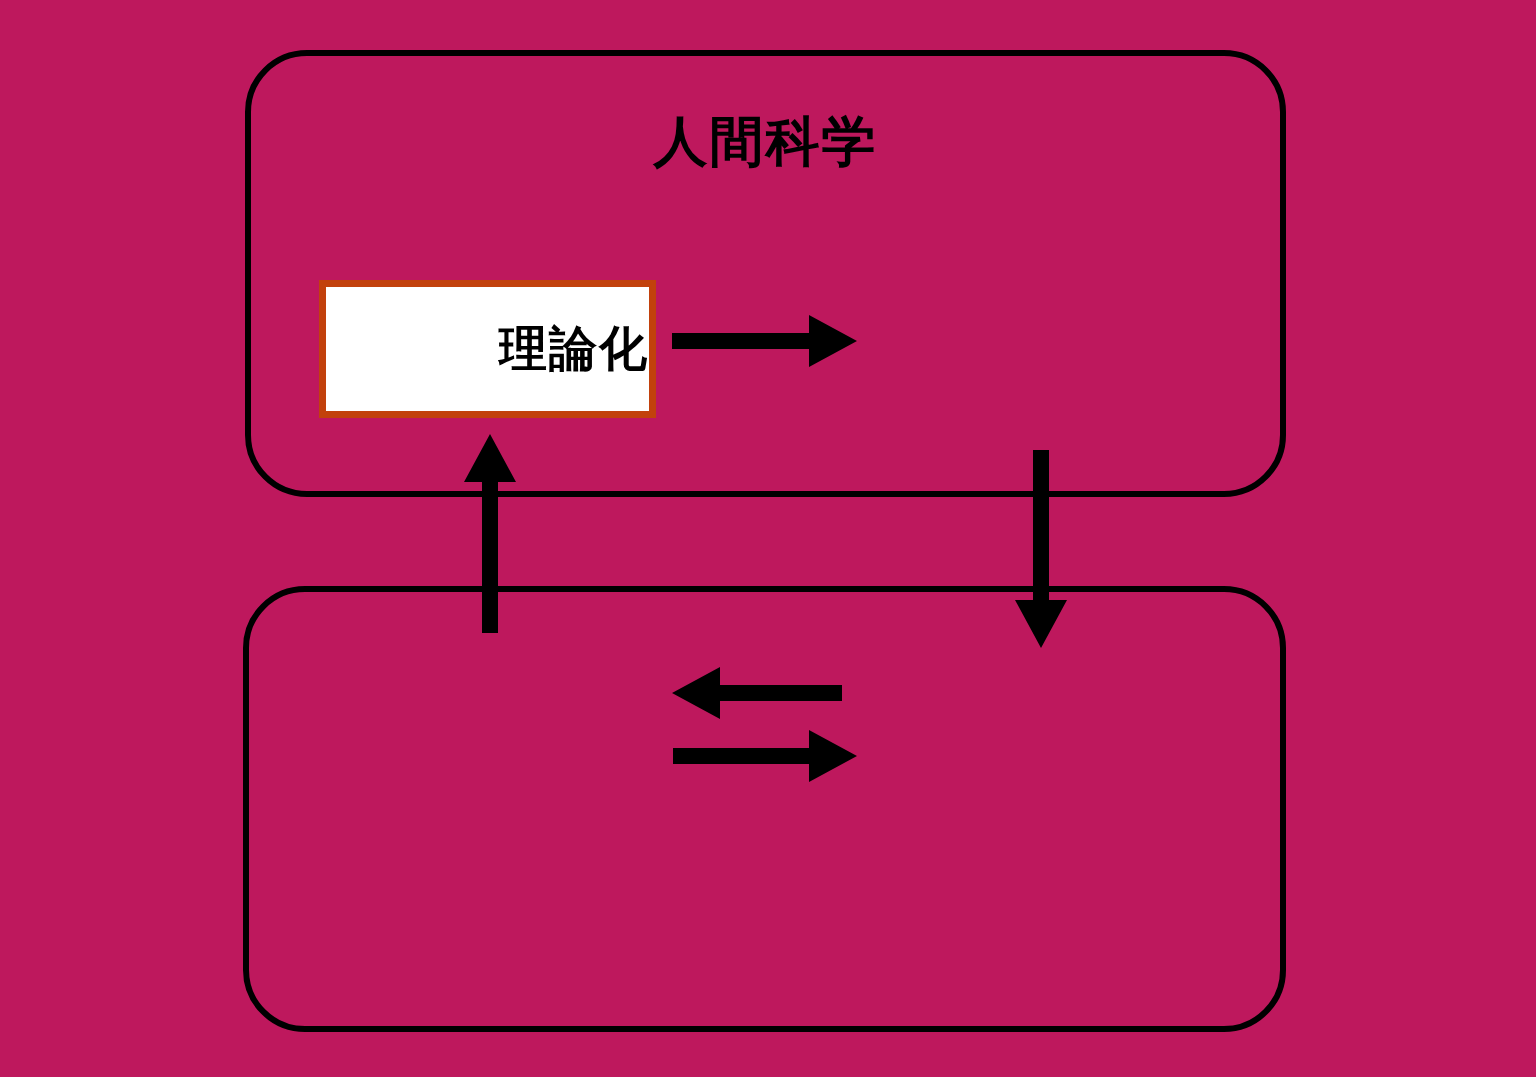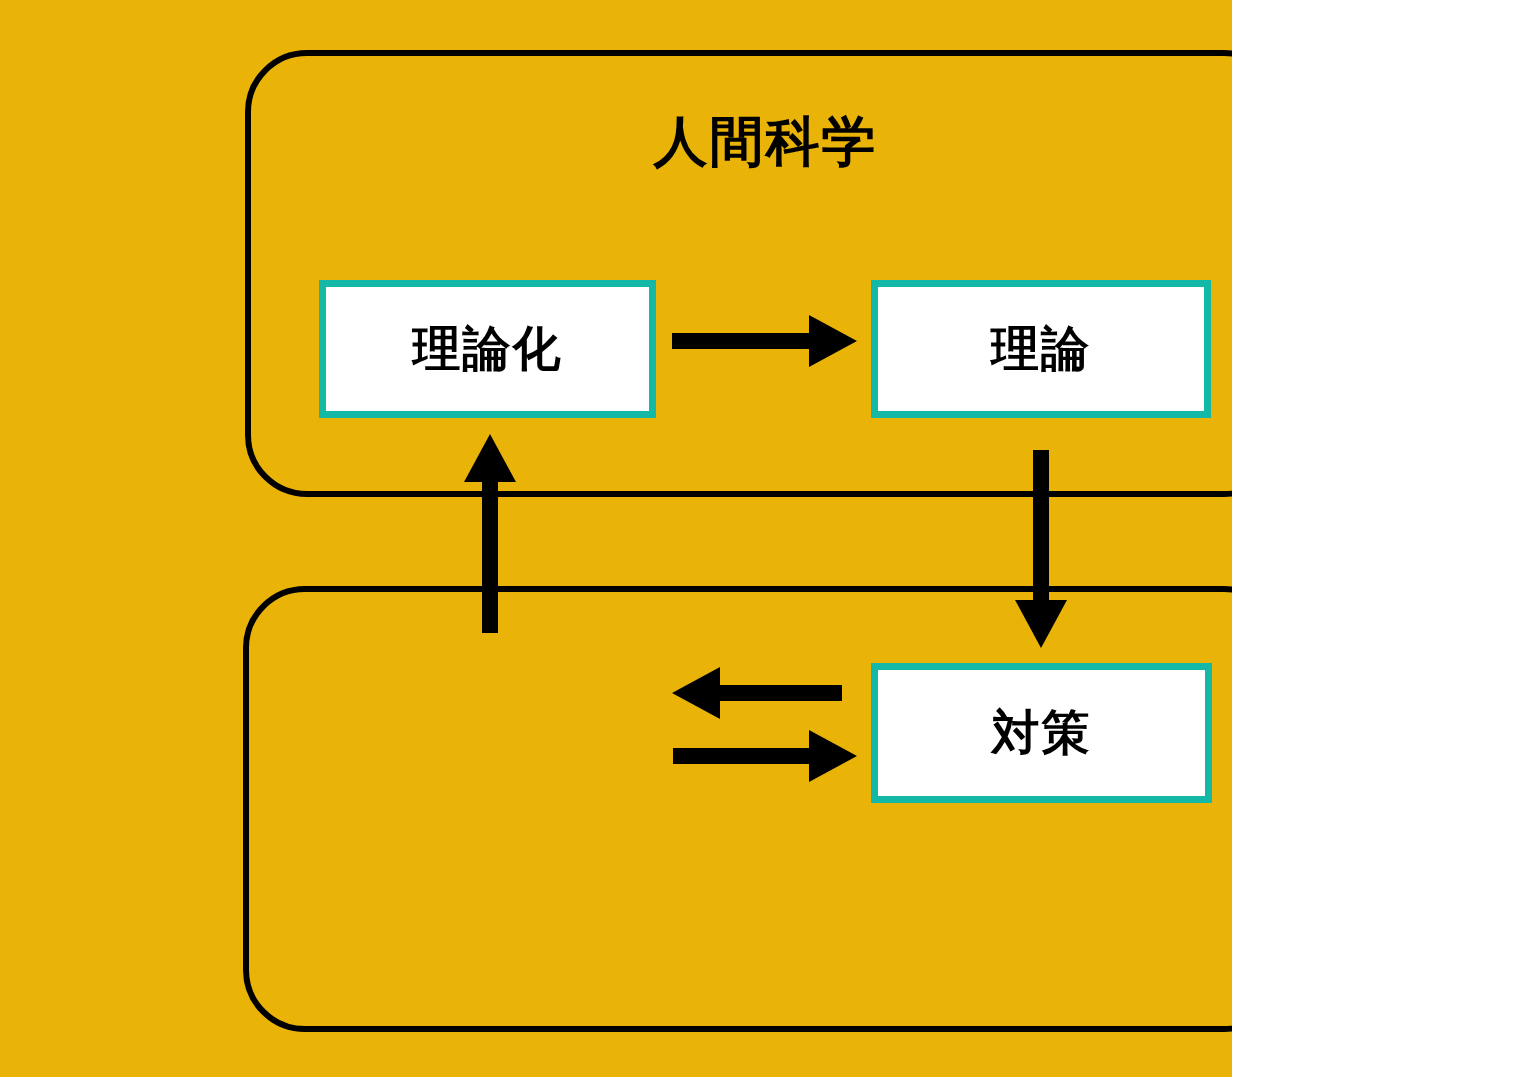--- a/index.html
+++ b/index.html
@@ -2,23 +2,23 @@
 <html><head>
 <meta charset="utf-8">
 <style>
   html, body {
     margin: 0;
     padding: 0;
     background: #ffffff;
   }
   #canvas {
     position: relative;
-    width: 1232px;
+    width: 1536px;
     height: 1077px;
-    background: #eab308;
+    background: #be185d;
     font-family: "Liberation Sans", sans-serif;
     overflow: hidden;
   }
   .container-frame {
     position: absolute;
     box-sizing: border-box;
     border: 6px solid #000000;
     border-radius: 62px;
     background: transparent;
   }
@@ -49,25 +49,25 @@
     width: 1041px;
   }
   #label-field {
     left: 243px;
     top: 924px;
     width: 1043px;
   }
   .node-box {
     position: absolute;
     box-sizing: border-box;
-    border: 7px solid #14b8a6;
+    border: 7px solid #c2410c;
     background: #ffffff;
     display: flex;
     align-items: center;
-    justify-content: center;
+    justify-content: flex-end;
     font-size: 48px;
     font-weight: bold;
     color: #000000;
     letter-spacing: 2px;
     white-space: nowrap;
   }
   #node-theorization { left: 319px; top: 280px; width: 337px; height: 138px; }
   #node-theory        { left: 871px; top: 280px; width: 340px; height: 138px; }
   #node-experience    { left: 319px; top: 663px; width: 340px; height: 140px; }
   #node-countermeasures { left: 871px; top: 663px; width: 341px; height: 140px; }
@@ -90,26 +90,20 @@
 <div id="canvas">
 
   <div class="container-frame" id="container-human-science"></div>
   <div class="container-frame" id="container-field"></div>
 
   <div class="container-label" id="label-human-science">人間科学</div>
 
   <div class="node-box" id="node-theorization">
     <span>理論化</span>
   </div>
-  <div class="node-box" id="node-theory">
-    <span>理論</span>
-  </div>
-  <div class="node-box" id="node-countermeasures">
-    <span>対策</span>
-  </div>
 
   <svg id="arrow-layer" viewBox="0 0 1536 1077">
 
     <polygon class="arrow-shape" points="672,333 809,333 809,315 857,341 809,367 809,349 672,349"></polygon>
 
     <polygon class="arrow-shape" points="1033,450 1049,450 1049,600 1067,600 1041,648 1015,600 1033,600"></polygon>
 
     <polygon class="arrow-shape" points="482,633 482,482 464,482 490,434 516,482 498,482 498,633"></polygon>
 
     <polygon class="arrow-shape" points="842,685 720,685 720,667 672,693 720,719 720,701 842,701"></polygon>

